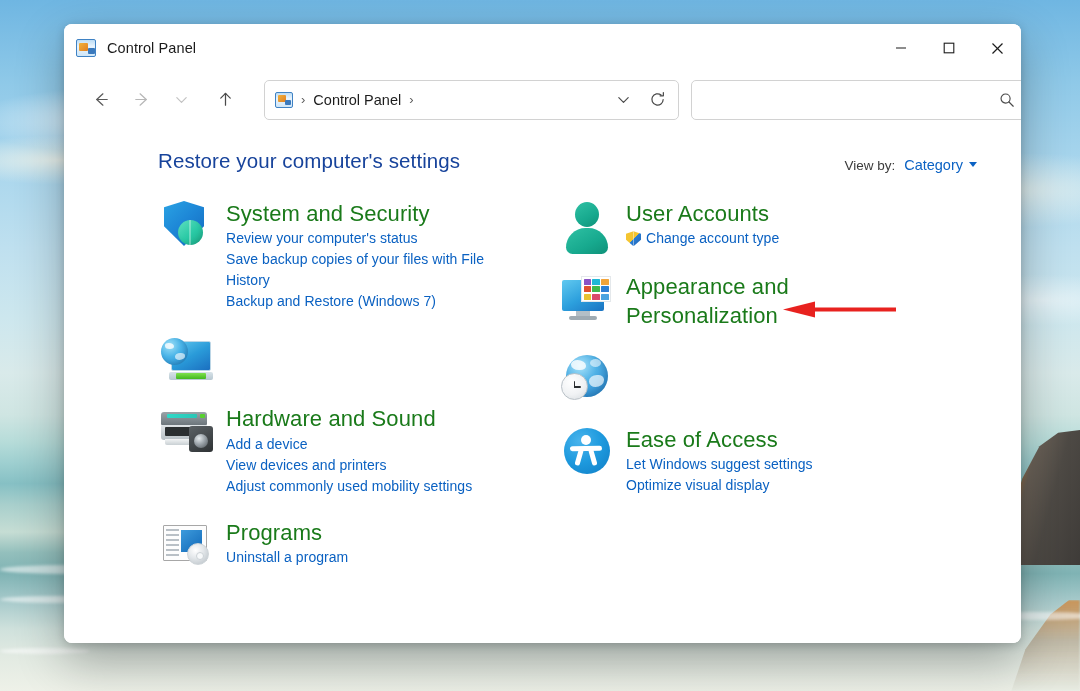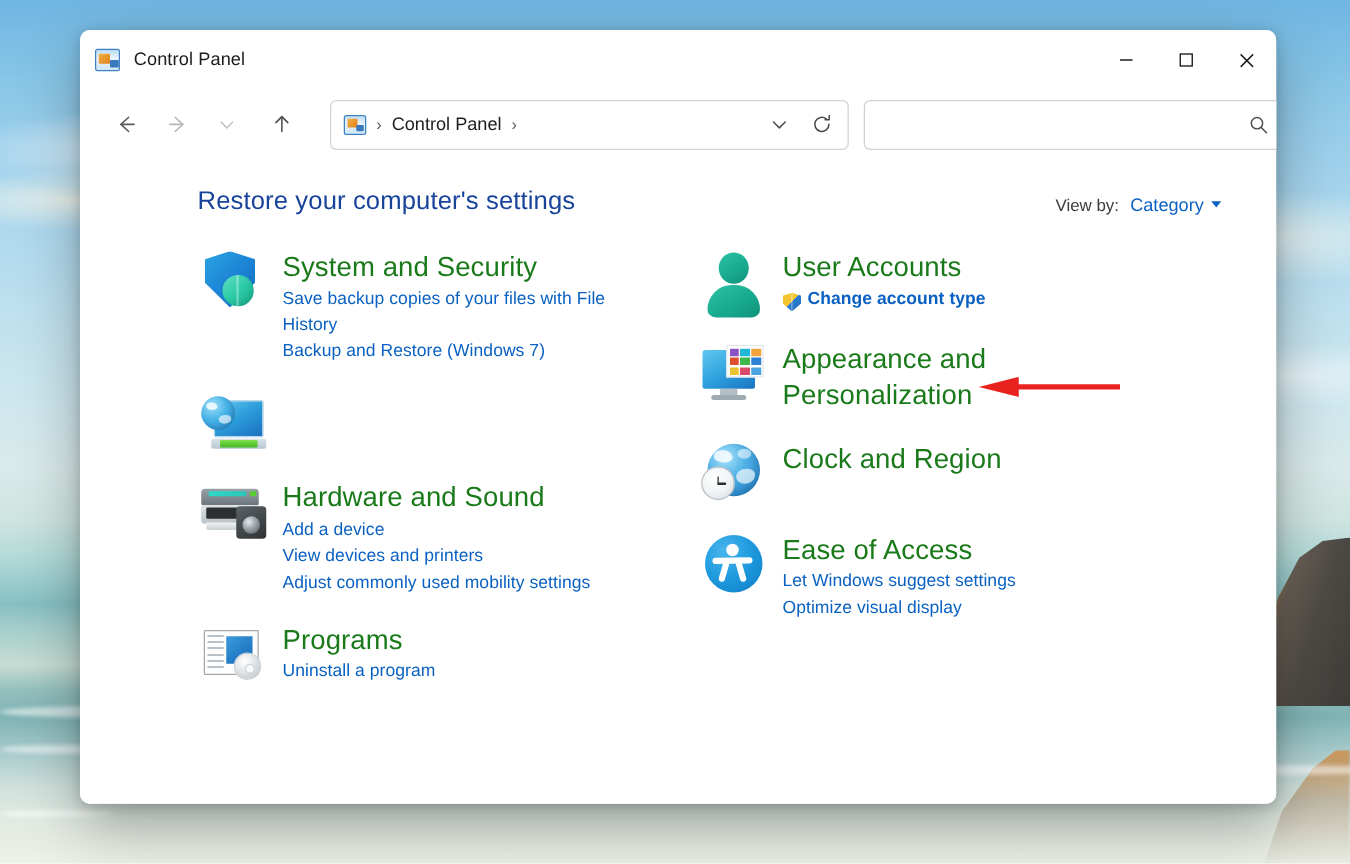--- a/index.html
+++ b/index.html
@@ -313,21 +313,21 @@
   }
   .cat-link {
     display: block;
     font-size: 14px;
     color: #0a61c2;
     line-height: 1.5;
     letter-spacing: .05px;
     cursor: default;
     max-width: 288px;
   }
-  .link-with-shield { display: flex; align-items: flex-end; gap: 5px; font-weight: bold; }
+  .link-with-shield { display: flex; align-items: flex-start; gap: 5px; }
 
   
   .ico { position: relative; flex: none; }
 
   
   #icon-system-security { width: 46px; height: 48px; }
   #icon-system-security .shield {
     position: absolute; left: 0; top: 0; width: 40px; height: 45px;
     background: linear-gradient(135deg, #2aa3e4 0%, #1d86d6 48%, #1468bd 100%);
     clip-path: polygon(50% 0%, 100% 14%, 100% 56%, 50% 100%, 0% 56%, 0% 14%);
@@ -686,20 +686,21 @@
 
           <div class="category">
             <div class="cat-icon">
               <div class="ico" id="icon-system-security">
                 <div class="shield"></div>
                 <div class="orb"></div>
               </div>
             </div>
             <div class="cat-body">
               <span class="cat-title">System and Security</span>
+              <span class="cat-link">Review your computer's status</span>
               <span class="cat-link">Save backup copies of your files with File History</span>
               <span class="cat-link">Backup and Restore (Windows 7)</span>
             </div>
           </div>
 
           <div class="category">
             <div class="cat-icon">
               <div class="ico" id="icon-network">
                 <div class="screen"></div>
                 <div class="base"></div>
@@ -798,21 +799,20 @@
                   <div class="land2"></div>
                   <div class="land3"></div>
                 </div>
                 <div class="clock">
                   <div class="hand-h"></div>
                   <div class="hand-m"></div>
                 </div>
               </div>
             </div>
             <div class="cat-body">
-              <span class="cat-title">Clock and Region</span>
             </div>
           </div>
 
           <div class="category">
             <div class="cat-icon">
               <div class="ico" id="icon-ease">
                 <div class="circle"></div>
                 <div class="fig-head"></div>
                 <div class="fig-arms"></div>
                 <div class="fig-leg-l"></div>

